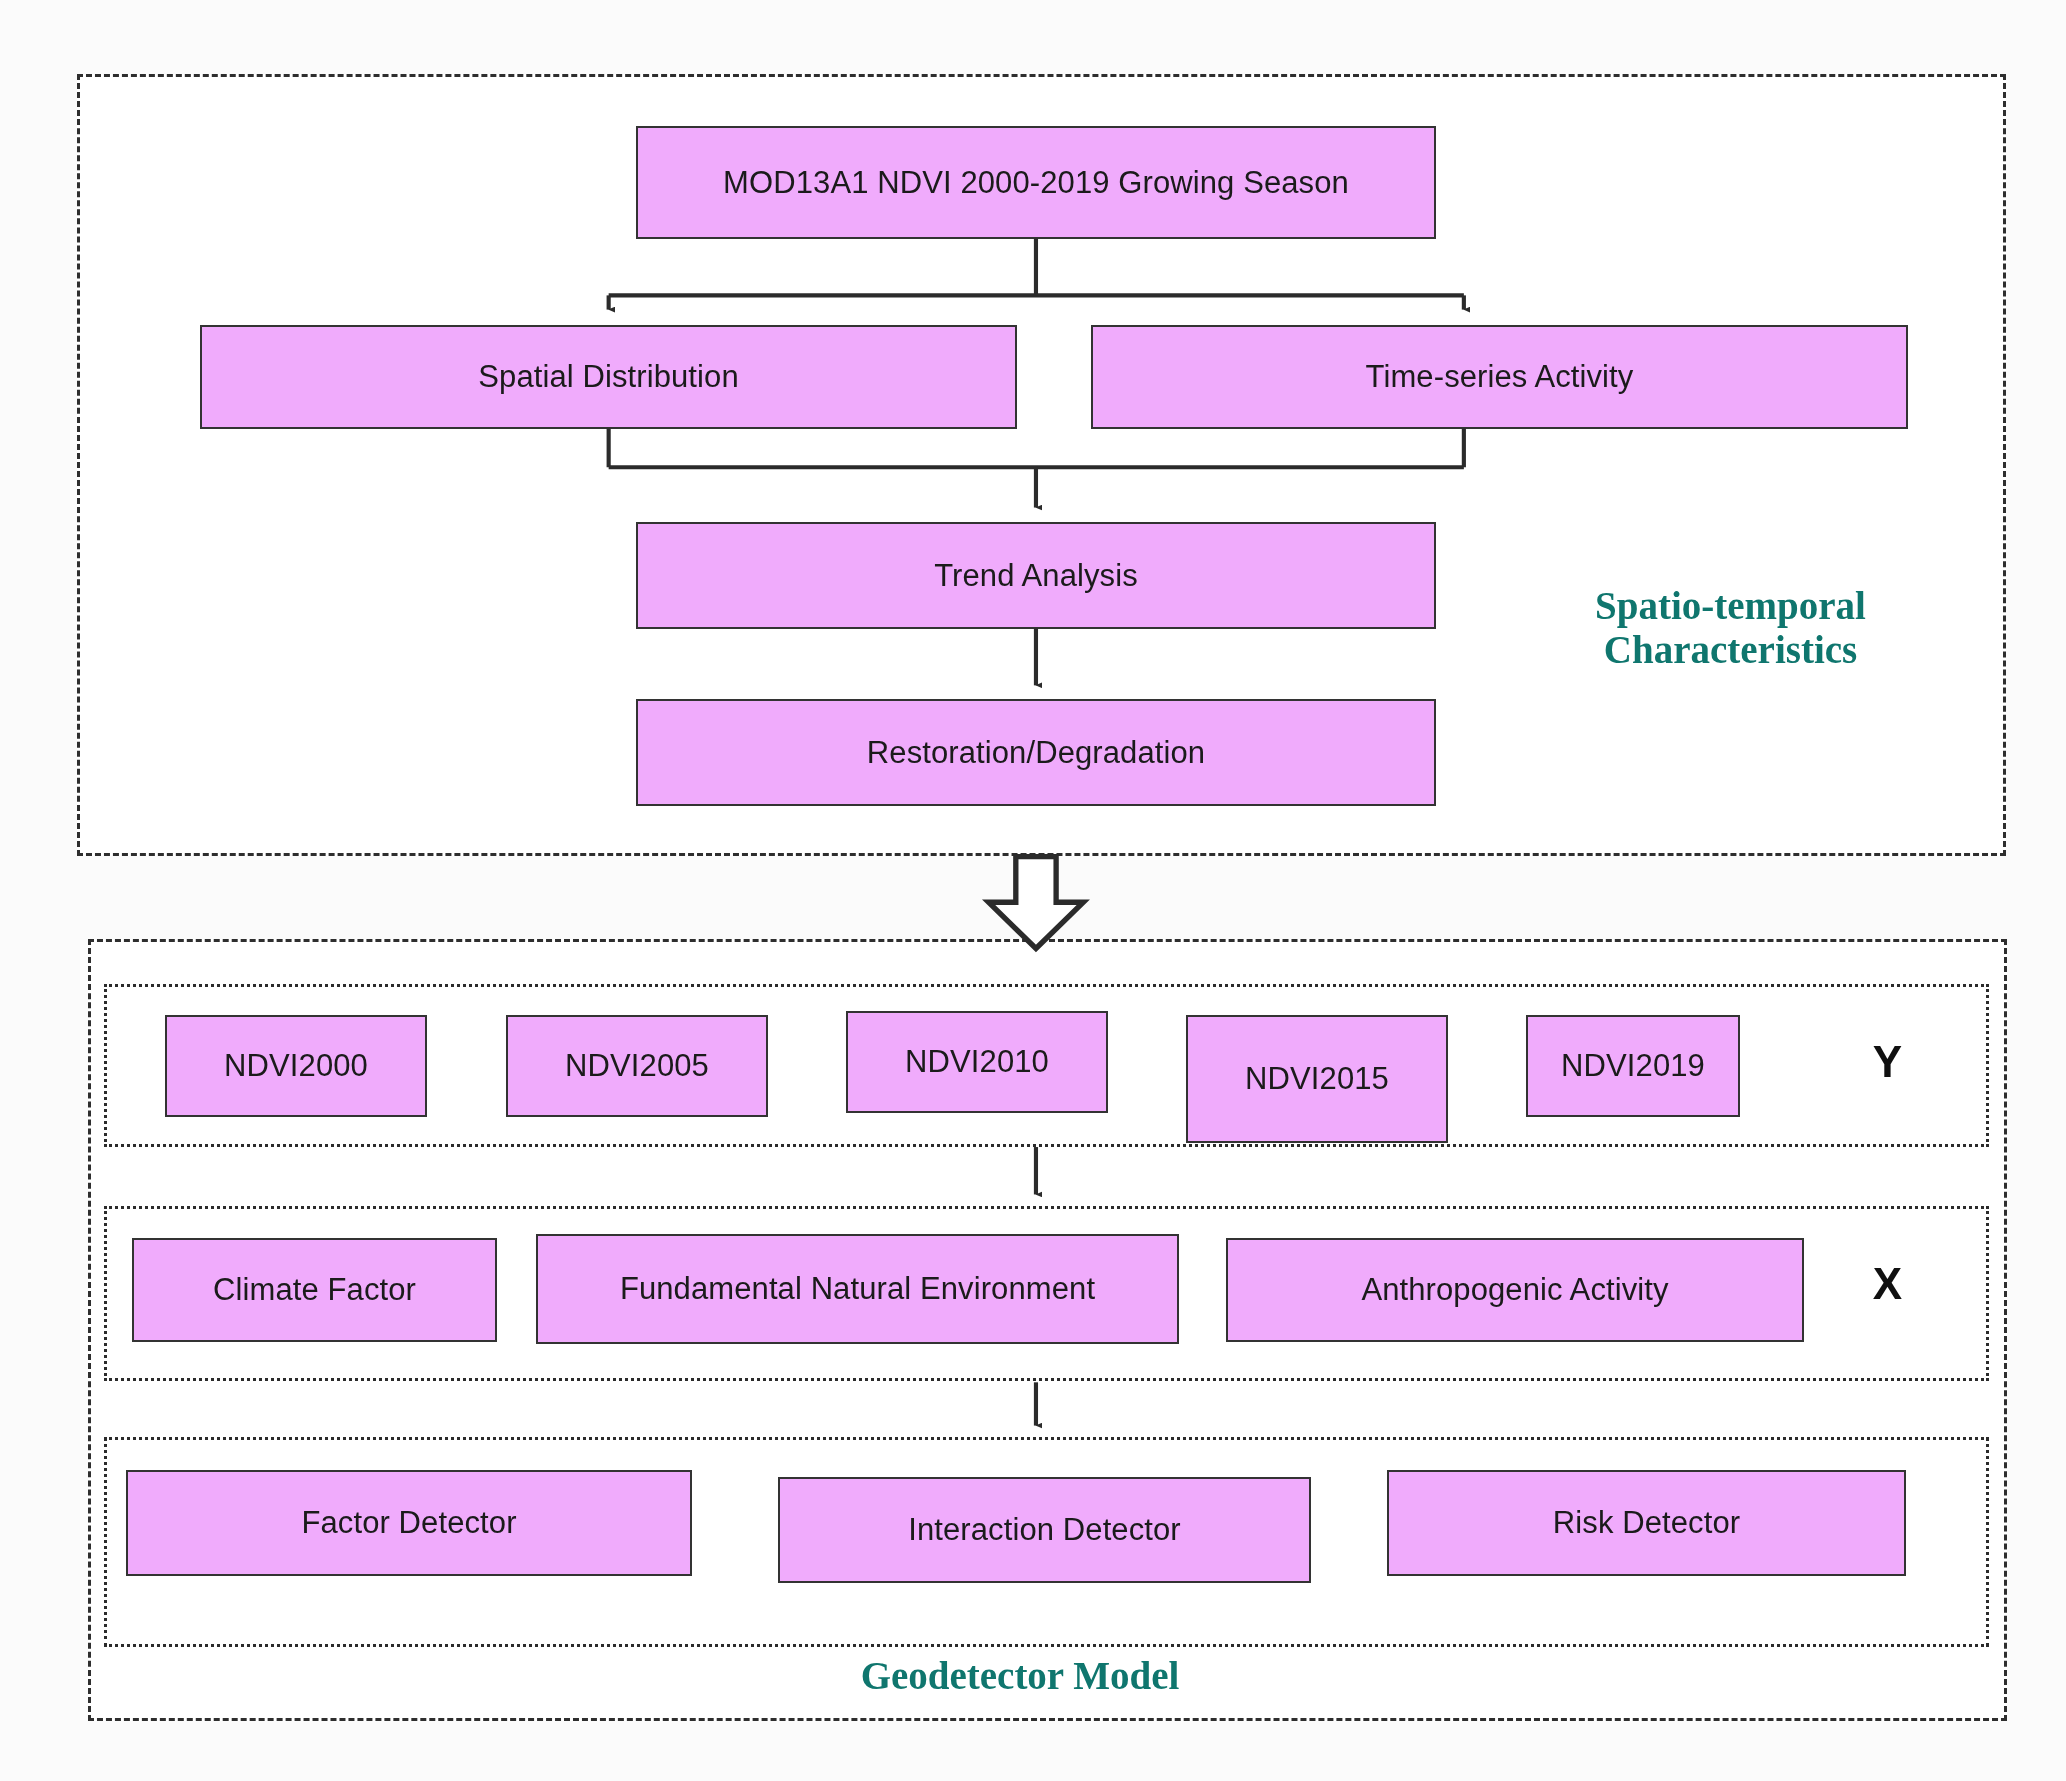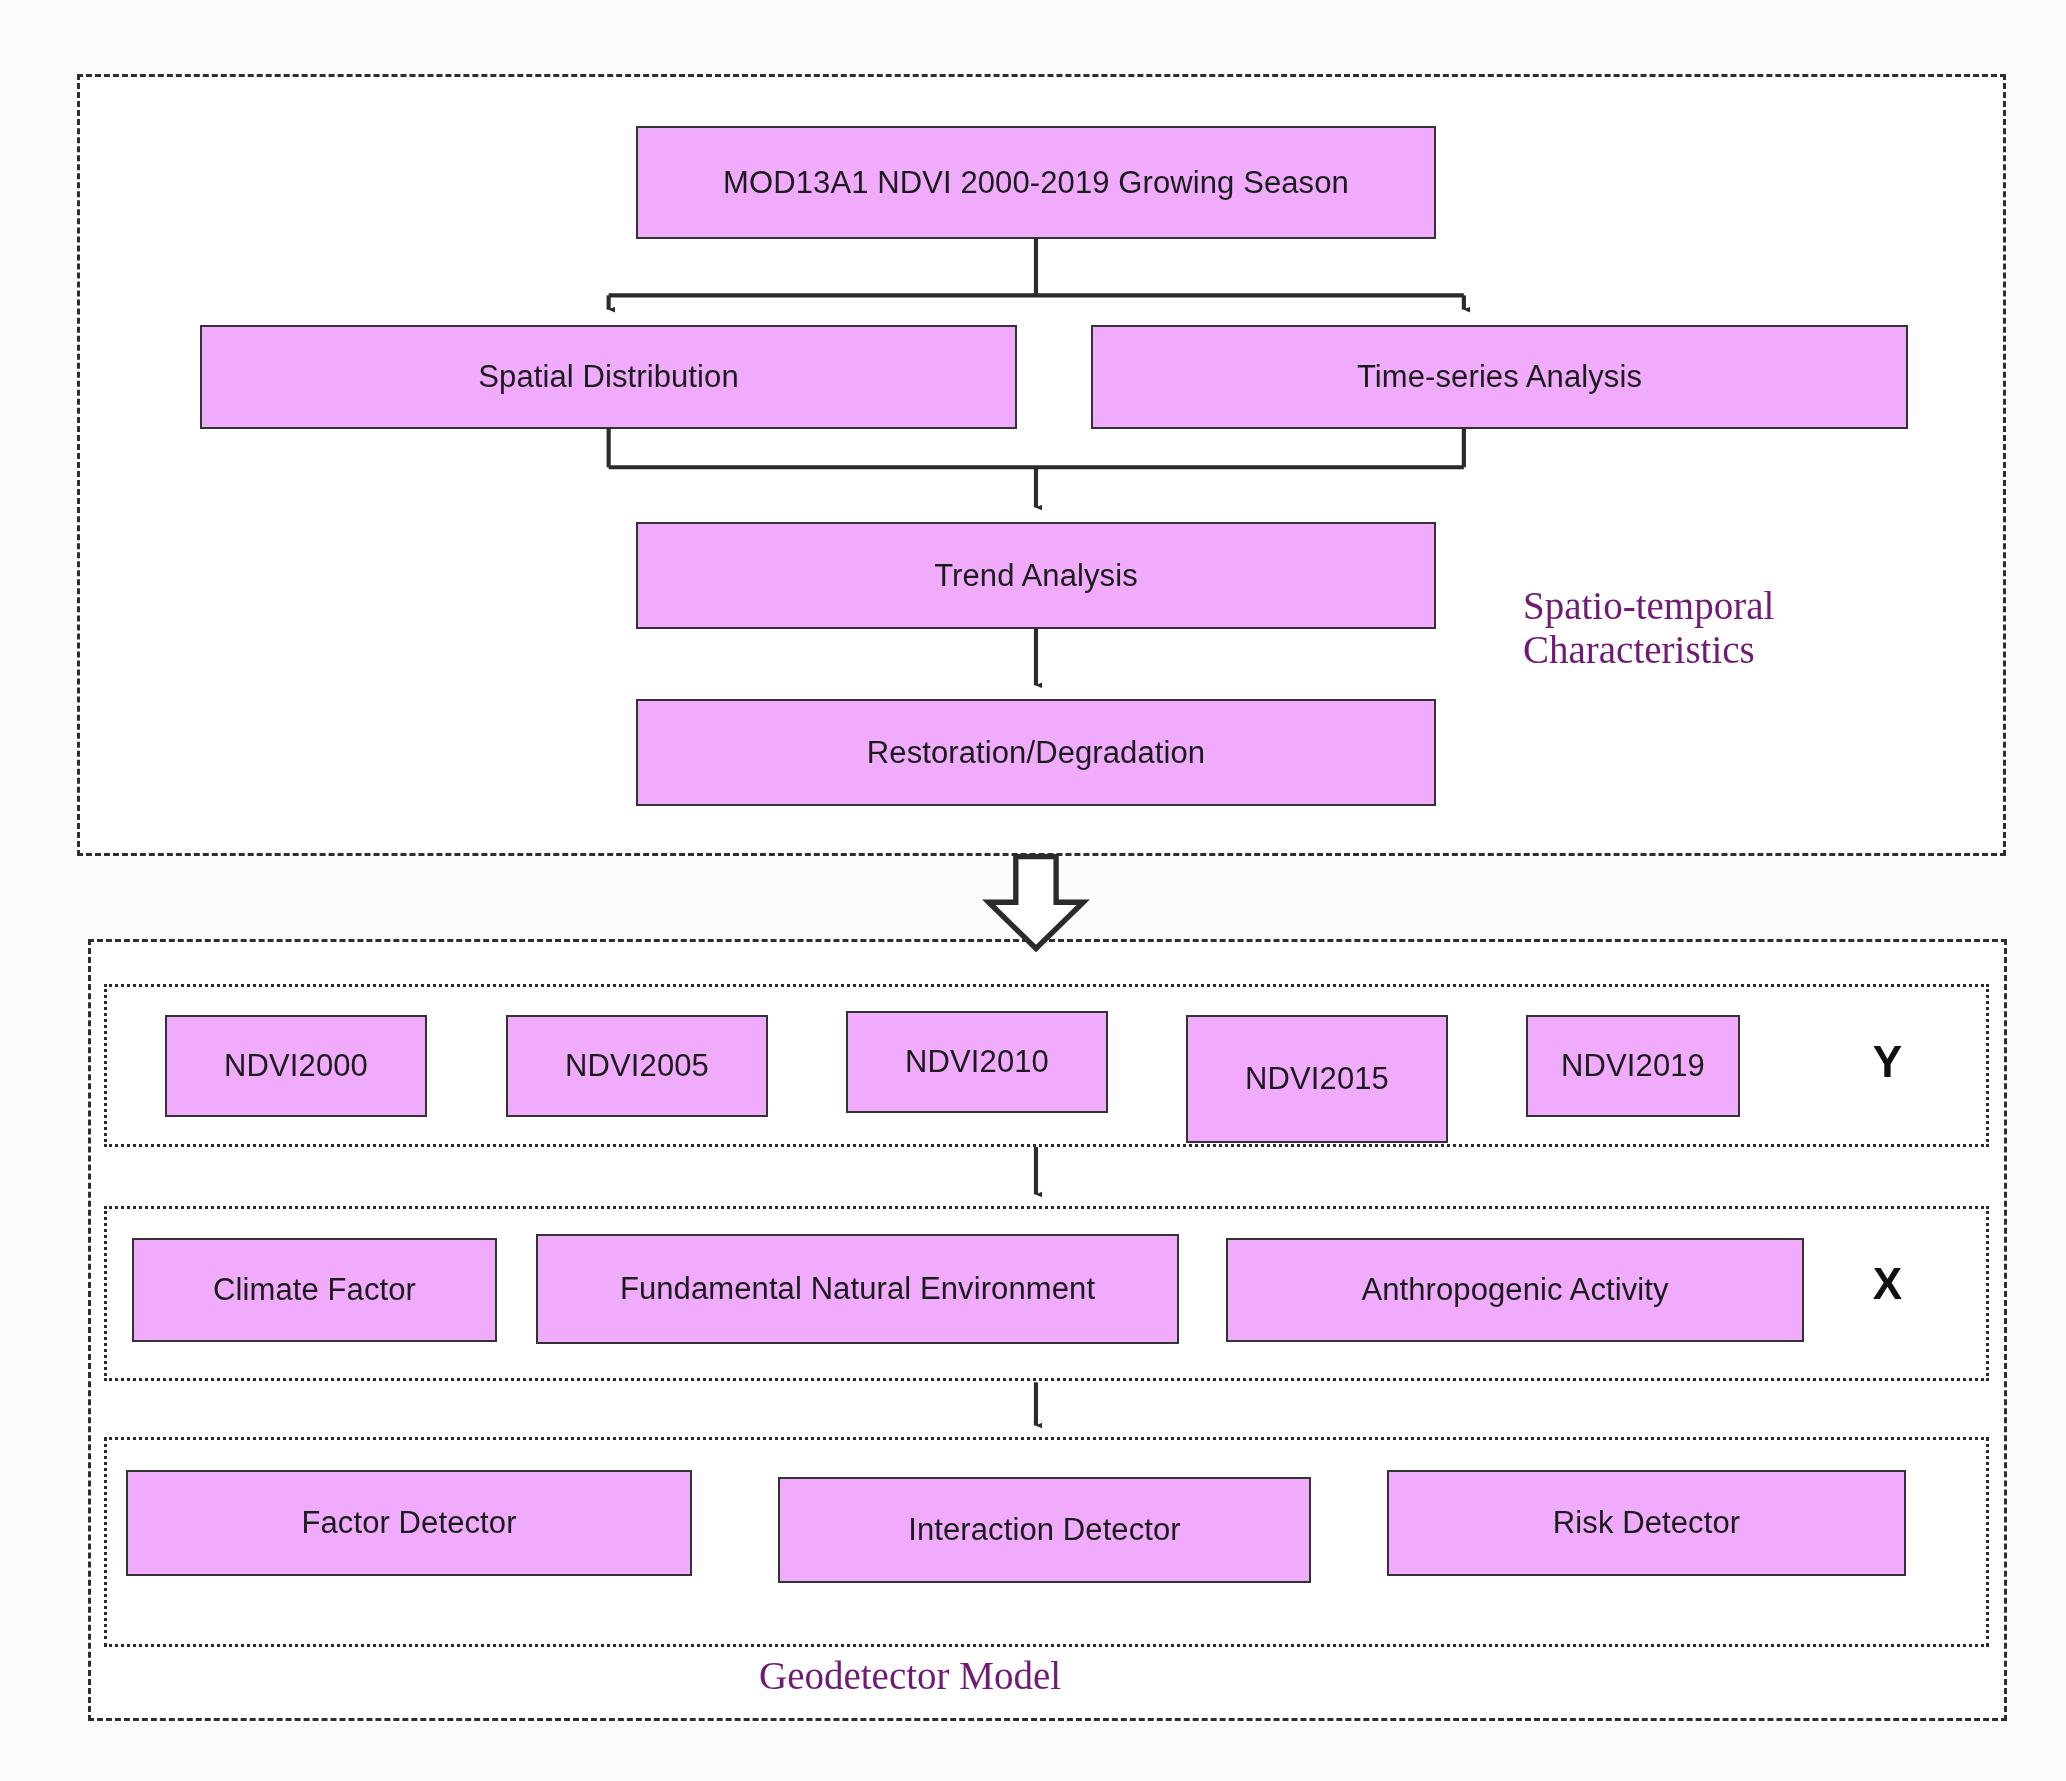--- a/index.html
+++ b/index.html
@@ -82,23 +82,23 @@
 
   
   #det-0 { left: 126px;  top: 1470px; width: 566px; height: 106px; }
   #det-1 { left: 778px; top: 1477px; width: 533px; height: 106px; text-align: center; }
   #det-2 { left: 1387px; top: 1470px; width: 519px; height: 106px; }
 
   
   .caption {
     position: absolute;
     font-family: "Liberation Serif", serif;
-    font-weight: normal;
-    color: #701a75;
-    text-align: left;
+    font-weight: bold;
+    color: #0f766e;
+    text-align: center;
     line-height: 1.12;
   }
   #caption-spatio {
     left: 1523px; top: 584px; width: 415px;
     font-size: 39px;
   }
   #caption-geo {
     left: 759px; top: 1654px; width: 522px;
     font-size: 39px;
   }
@@ -128,21 +128,21 @@
 <body>
 
 <div id="canvas">
 
   <div class="section" id="section-top"></div>
 
   <div class="node" id="node-source">MOD13A1 NDVI 2000-2019 Growing Season</div>
 
   <div class="node" id="node-spatial">Spatial Distribution</div>
 
-  <div class="node" id="node-timesrs">Time-series Analysis</div>
+  <div class="node" id="node-timesrs">Time-series Activity</div>
 
   <div class="node" id="node-trend">Trend Analysis</div>
 
   <div class="node" id="node-restore">Restoration/Degradation</div>
 
   <div class="caption" id="caption-spatio">
     <div>Spatio-temporal</div>
     <div>Characteristics</div>
   </div>
 

